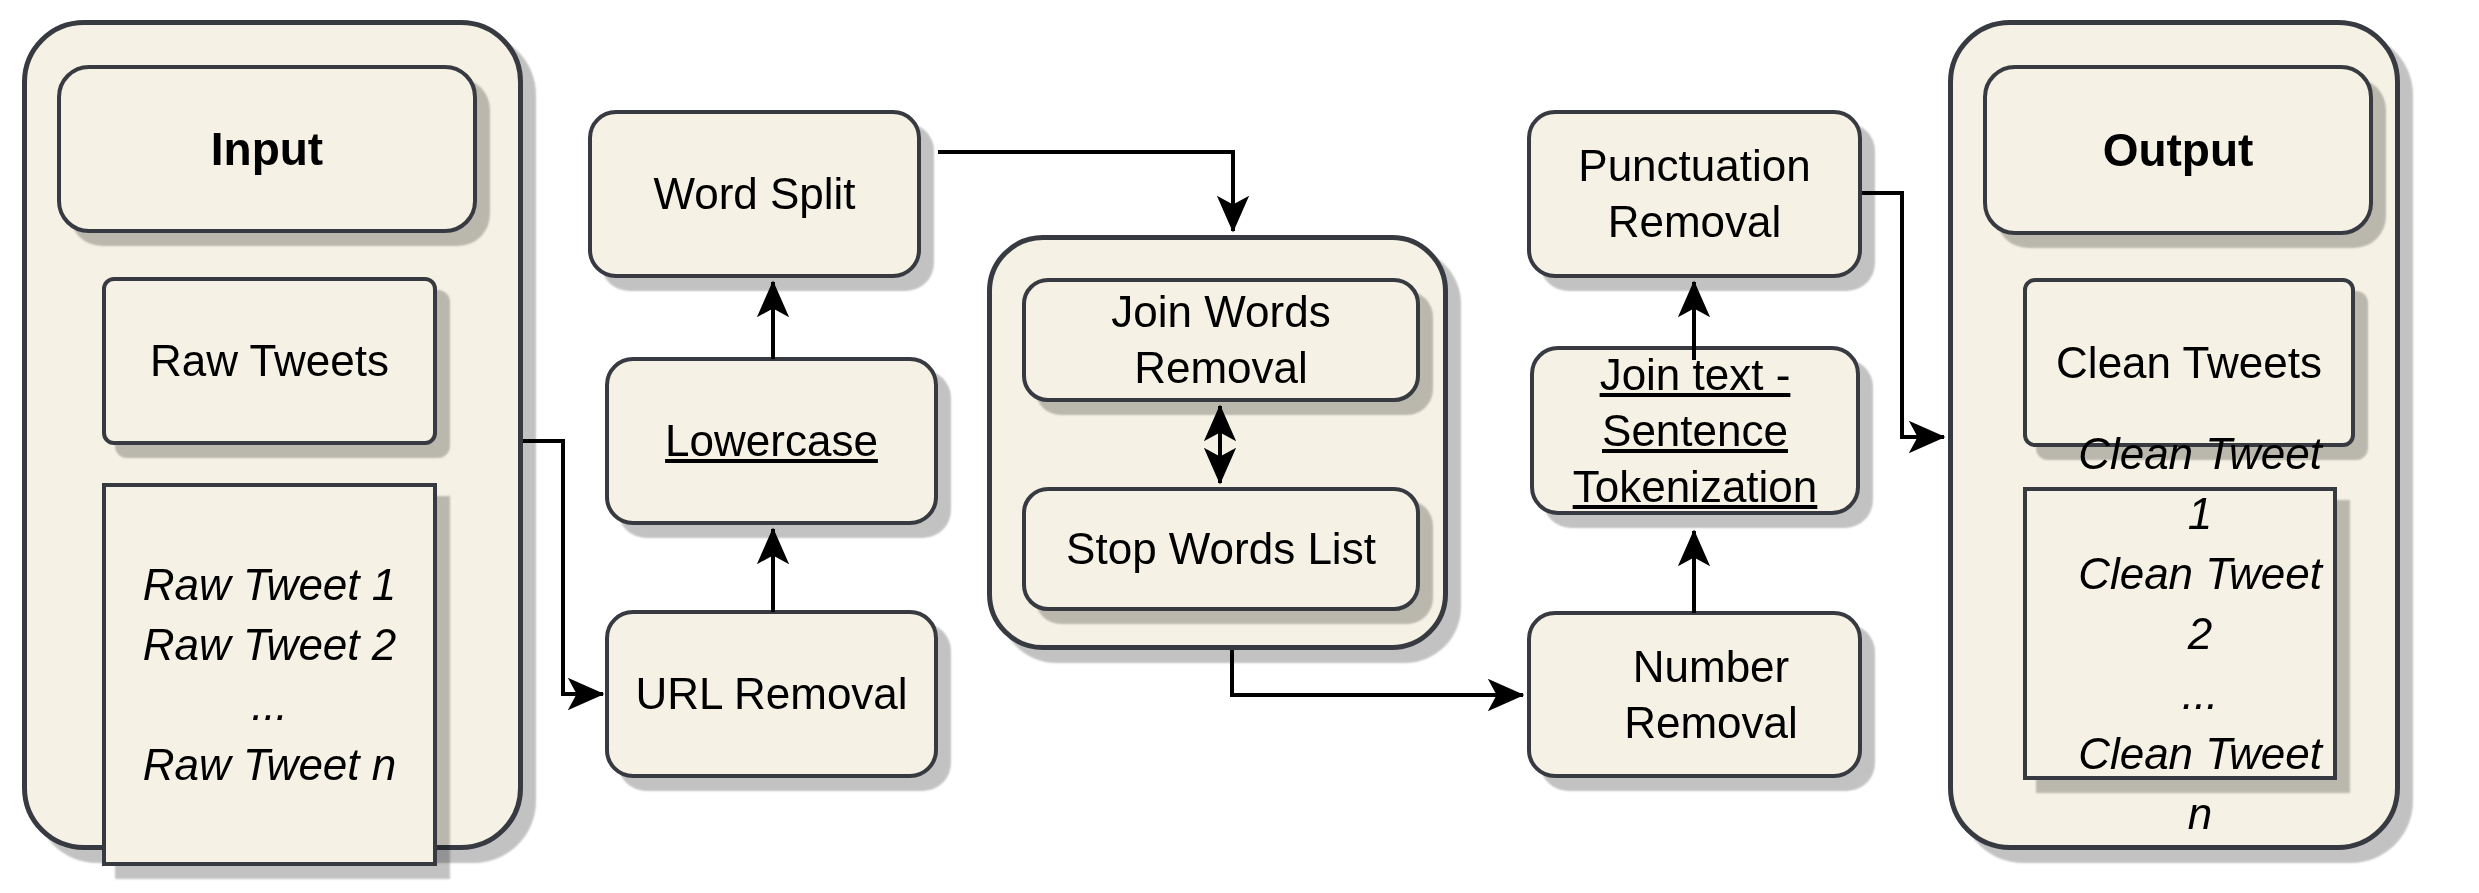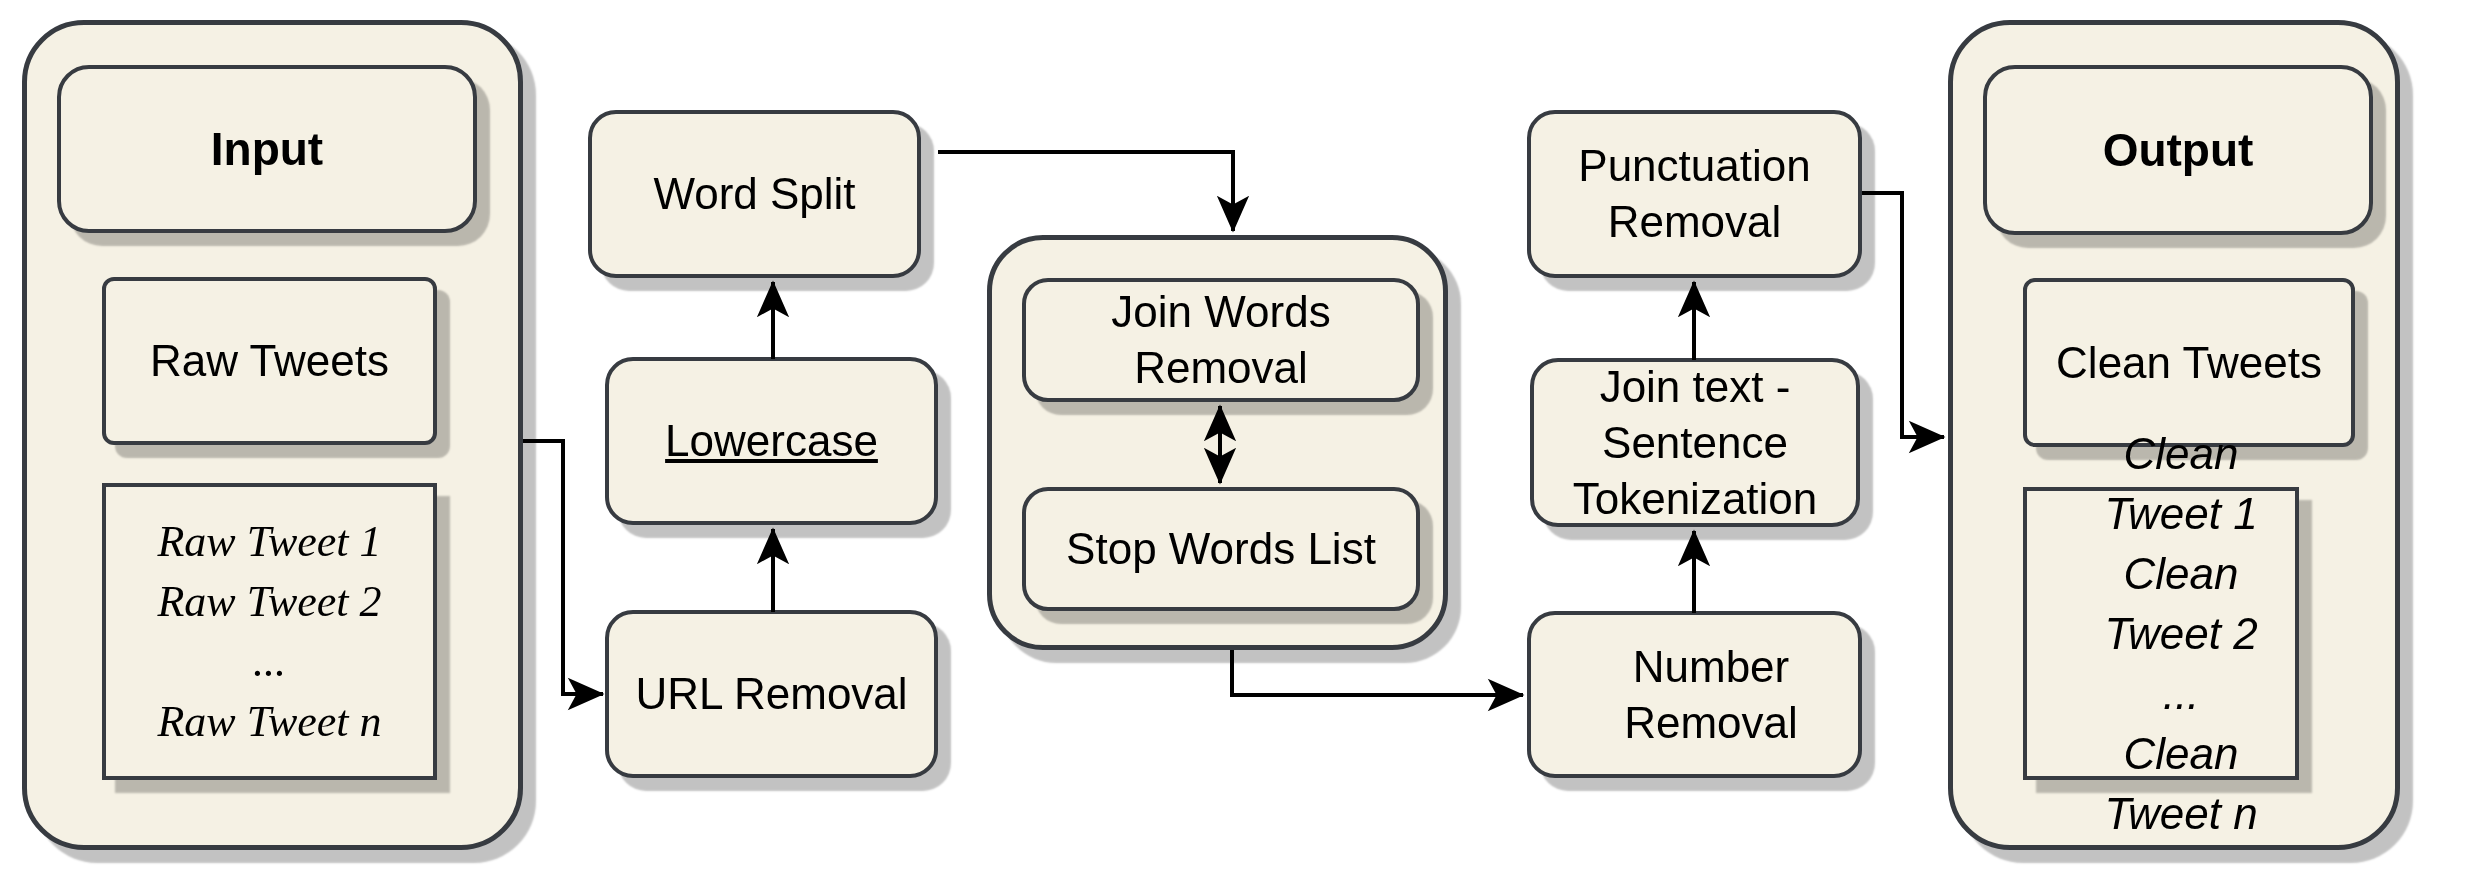--- a/index.html
+++ b/index.html
@@ -35,34 +35,34 @@
   .rect-node{border-radius:12px;font-size:44px;}
   .inner-round{border-radius:26px;font-size:44px;line-height:56px;}
   .list-node{
     border-radius:0;font-size:44px;font-style:italic;
     flex-direction:column;line-height:60px;
   }
   
   .input-container  {left:22px;  top:20px;  width:501px; height:830px;}
   .input-title      {left:57px;  top:65px;  width:420px; height:168px;}
   .raw-tweets       {left:102px; top:277px; width:335px; height:168px;}
-  .raw-list         {left:102px; top:483px; width:335px; height:297px;font-family:Liberation Serif, serif;}
+  .raw-list         {left:102px; top:483px; width:335px; height:383px;}
   .word-split       {left:588px; top:110px; width:333px; height:168px;}
   .lowercase        {left:605px; top:357px; width:333px; height:168px;text-decoration:underline;}
   .url-removal      {left:605px; top:610px; width:333px; height:168px;}
   .sw-container     {left:987px; top:235px; width:461px; height:415px;border-radius:56px;}
   .sw-removal       {left:1022px;top:278px; width:398px; height:124px;}
   .sw-list          {left:1022px;top:487px; width:398px; height:124px;}
   .punct-removal    {left:1527px;top:110px; width:335px; height:168px;}
-  .join-text        {left:1530px;top:358px; width:330px; height:169px;}
+  .join-text        {left:1530px;top:346px; width:330px; height:169px;text-decoration:underline;}
   .number-removal   {left:1527px;top:611px; width:335px; height:167px;padding-left:47px;}
   .output-container {left:1948px;top:20px;  width:452px; height:830px;}
   .output-title     {left:1983px;top:65px;  width:390px; height:170px;}
   .clean-tweets     {left:2023px;top:278px; width:332px; height:169px;}
-  .clean-list       {left:2023px;top:487px; width:276px; height:293px;padding-left:40px;}
+  .clean-list       {left:2023px;top:487px; width:314px; height:293px;padding-left:40px;}
 
   svg.connectors{
     position:absolute;left:0;top:0;width:2479px;height:893px;
     pointer-events:none;
   }
   svg.connectors path.edge{
     fill:none;
     stroke:var(--connector);
     stroke-width:4;
   }

